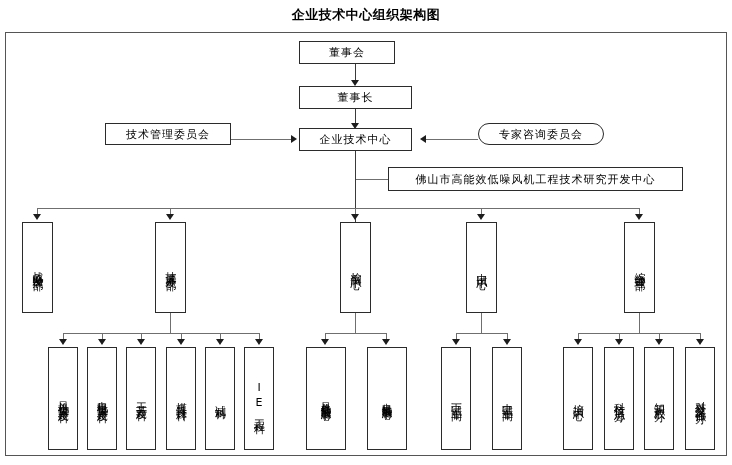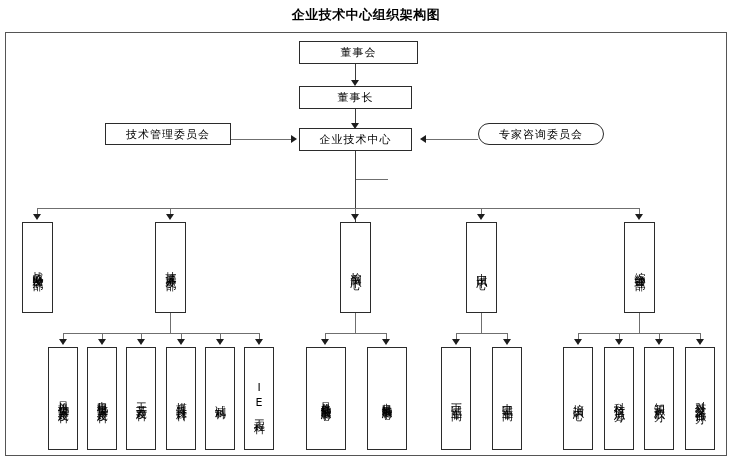--- a/index.html
+++ b/index.html
@@ -60,21 +60,21 @@
 </style>
 </head>
 <body>
 
 <div id="root">
 
   <div class="title">企业技术中心组织架构图</div>
 
   <div class="frame"></div>
 
-  <div class="box h thick" style="left:299px;top:41px;width:119px;height:23px;font-family:Liberation Serif, serif;">董事会</div>
+  <div class="box h thick" style="left:299px;top:41px;width:96px;height:23px;font-family:Liberation Serif, serif;">董事会</div>
 
   <div class="ln v dark" style="left:355px;top:64px;height:18px;"></div>
   <div class="arw down" style="left:351px;top:80px;"></div>
 
   <div class="box h thick" style="left:299px;top:86px;width:113px;height:23px;">董事长</div>
 
   <div class="ln v dark" style="left:355px;top:109px;height:16px;"></div>
   <div class="arw down" style="left:351px;top:123px;"></div>
 
   <div class="box h thick" style="left:105px;top:123px;width:126px;height:22px;">技术管理委员会</div>
@@ -83,20 +83,21 @@
   <div class="ln h" style="left:231px;top:139px;width:60px;"></div>
   <div class="arw right" style="left:291px;top:135px;"></div>
 
   <div class="box h thick" style="left:478px;top:123px;width:126px;height:22px;border-radius:11px;">专家咨询委员会</div>
   <div class="ln h" style="left:426px;top:139px;width:52px;"></div>
   <div class="arw left" style="left:420px;top:135px;"></div>
 
   <div class="ln v dark" style="left:355px;top:151px;height:71px;"></div>
 
   <div class="ln h" style="left:356px;top:179px;width:32px;"></div>
+  <div class="box h thick" style="left:388px;top:167px;width:295px;height:24px;">佛山市高能效低噪风机工程技术研究开发中心</div>
 
   <div class="ln h" style="left:37px;top:208px;width:602px;"></div>
 
   <div class="ln v" style="left:37px;top:208px;height:8px;"></div>
   <div class="arw down" style="left:33px;top:214px;"></div>
 
   <div class="ln v" style="left:170px;top:208px;height:8px;"></div>
   <div class="arw down" style="left:166px;top:214px;"></div>
 
   <div class="ln v" style="left:355px;top:208px;height:8px;"></div>

